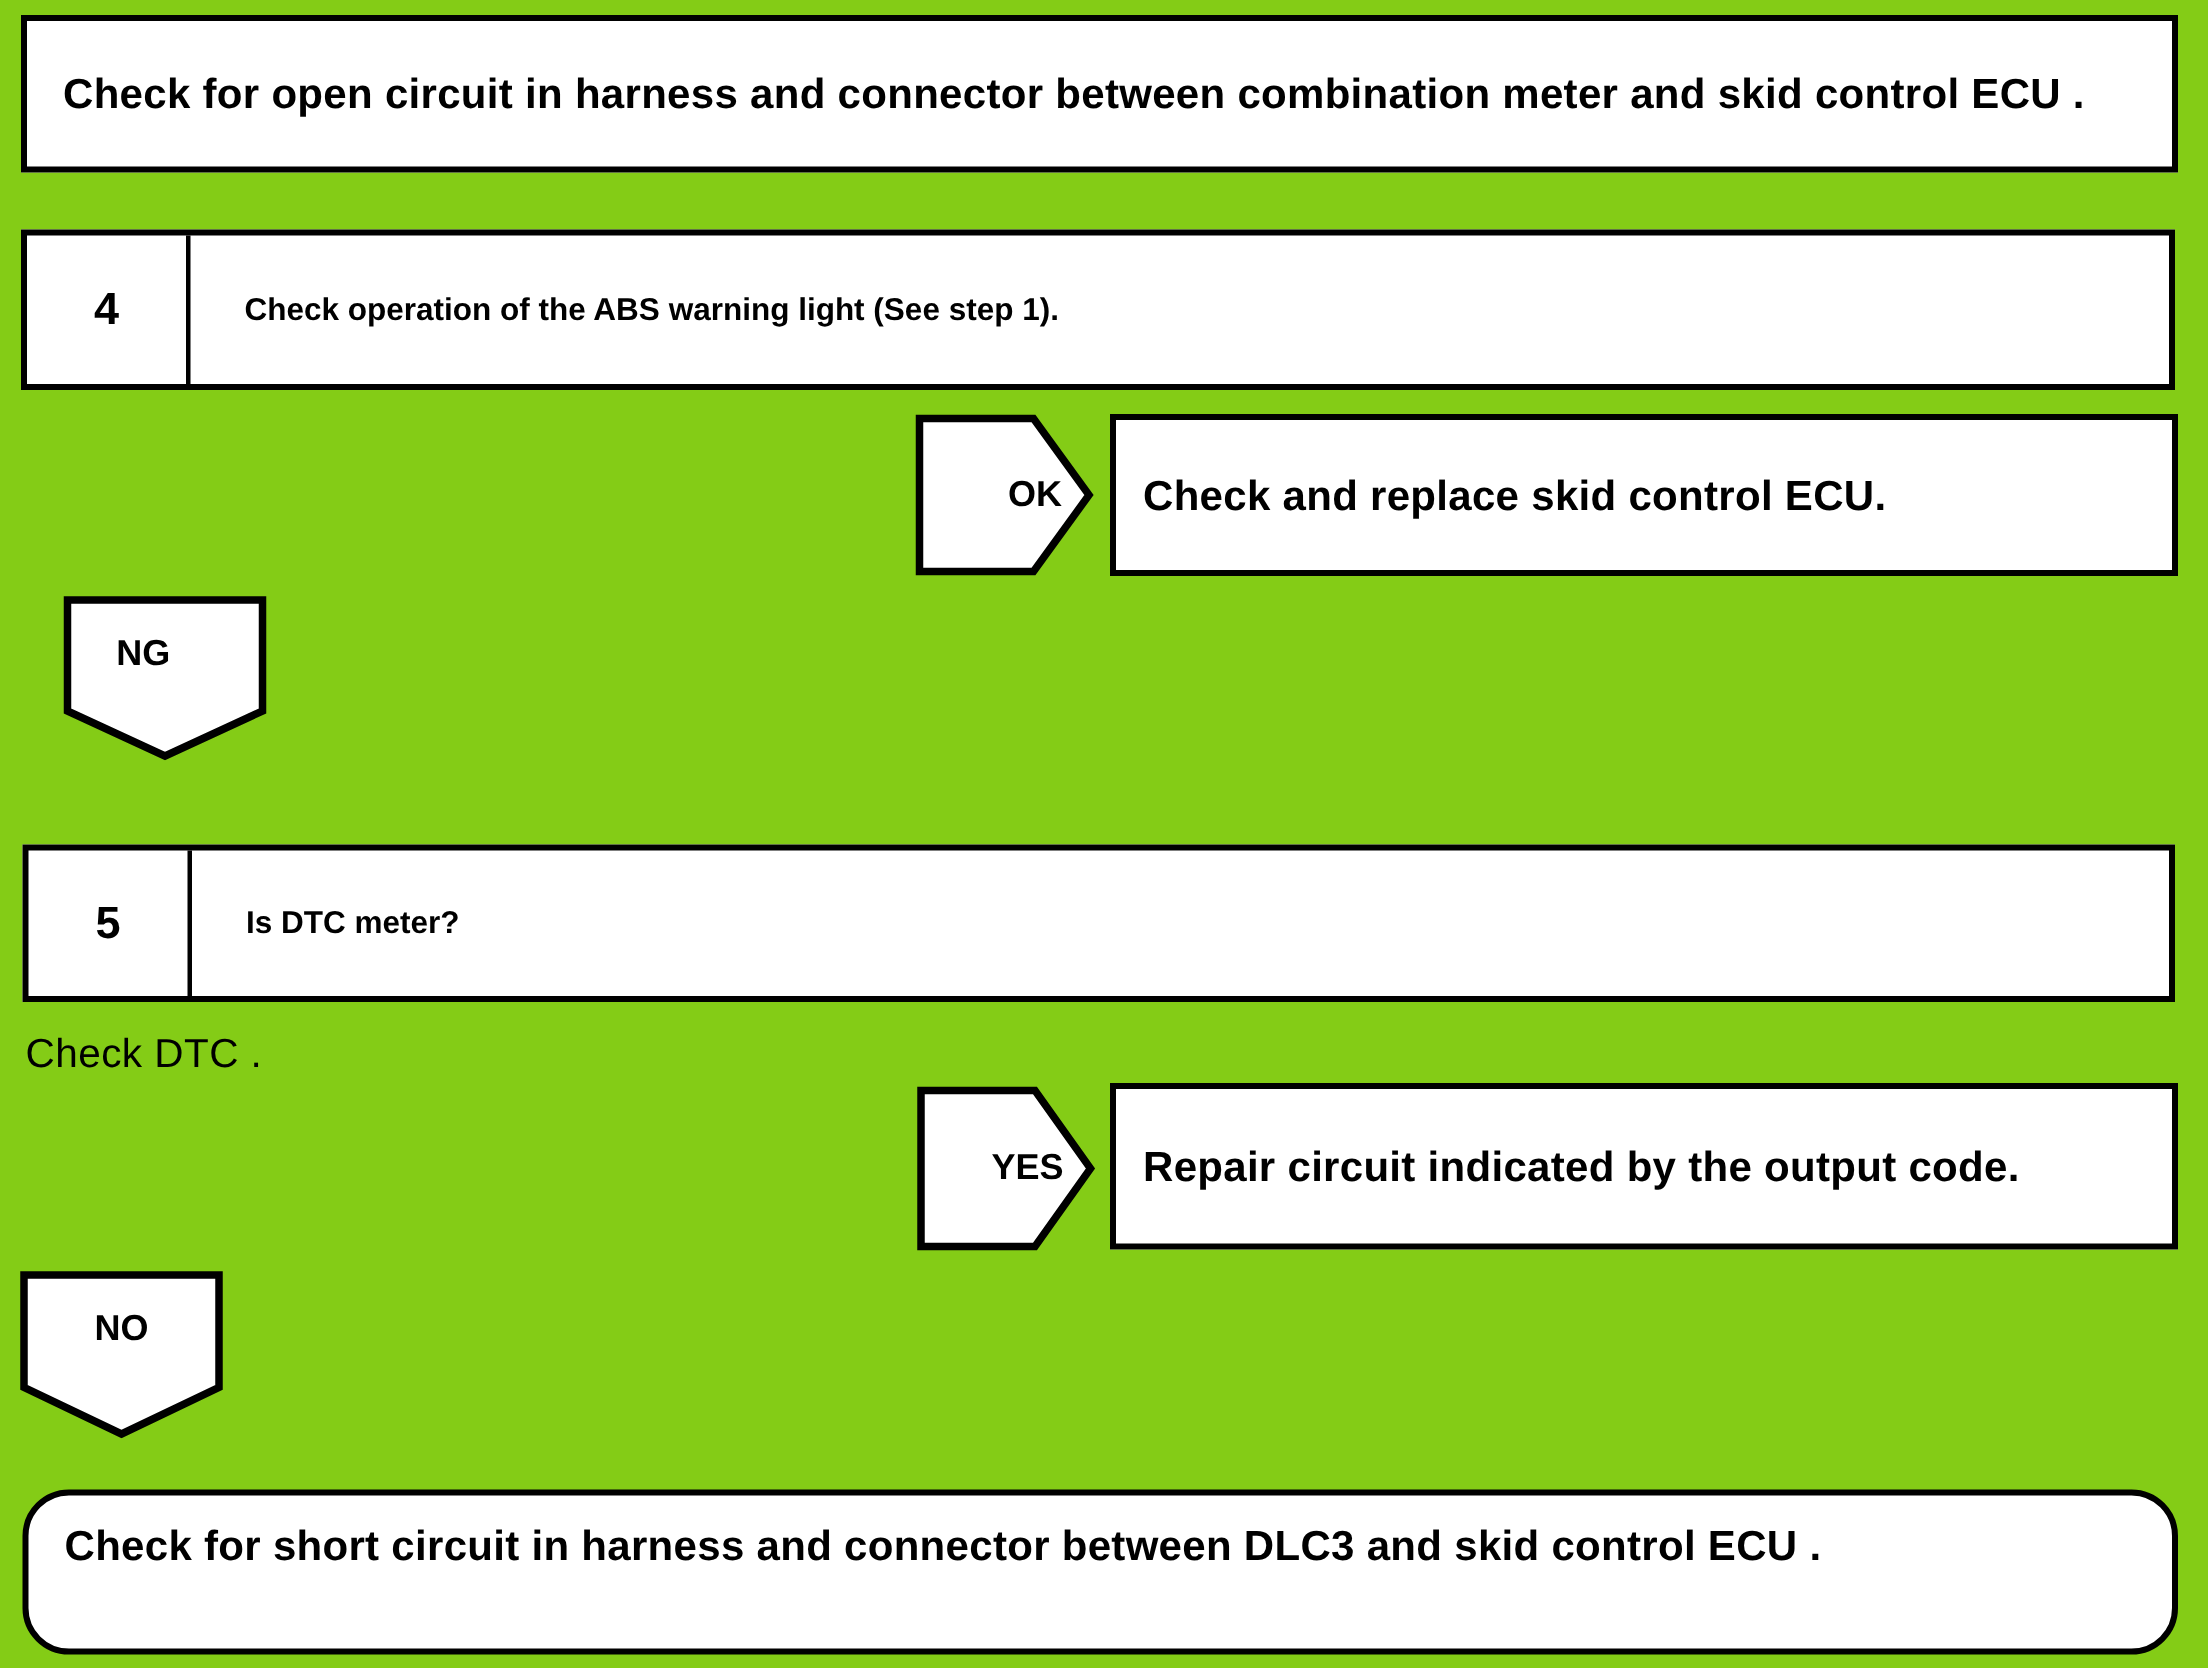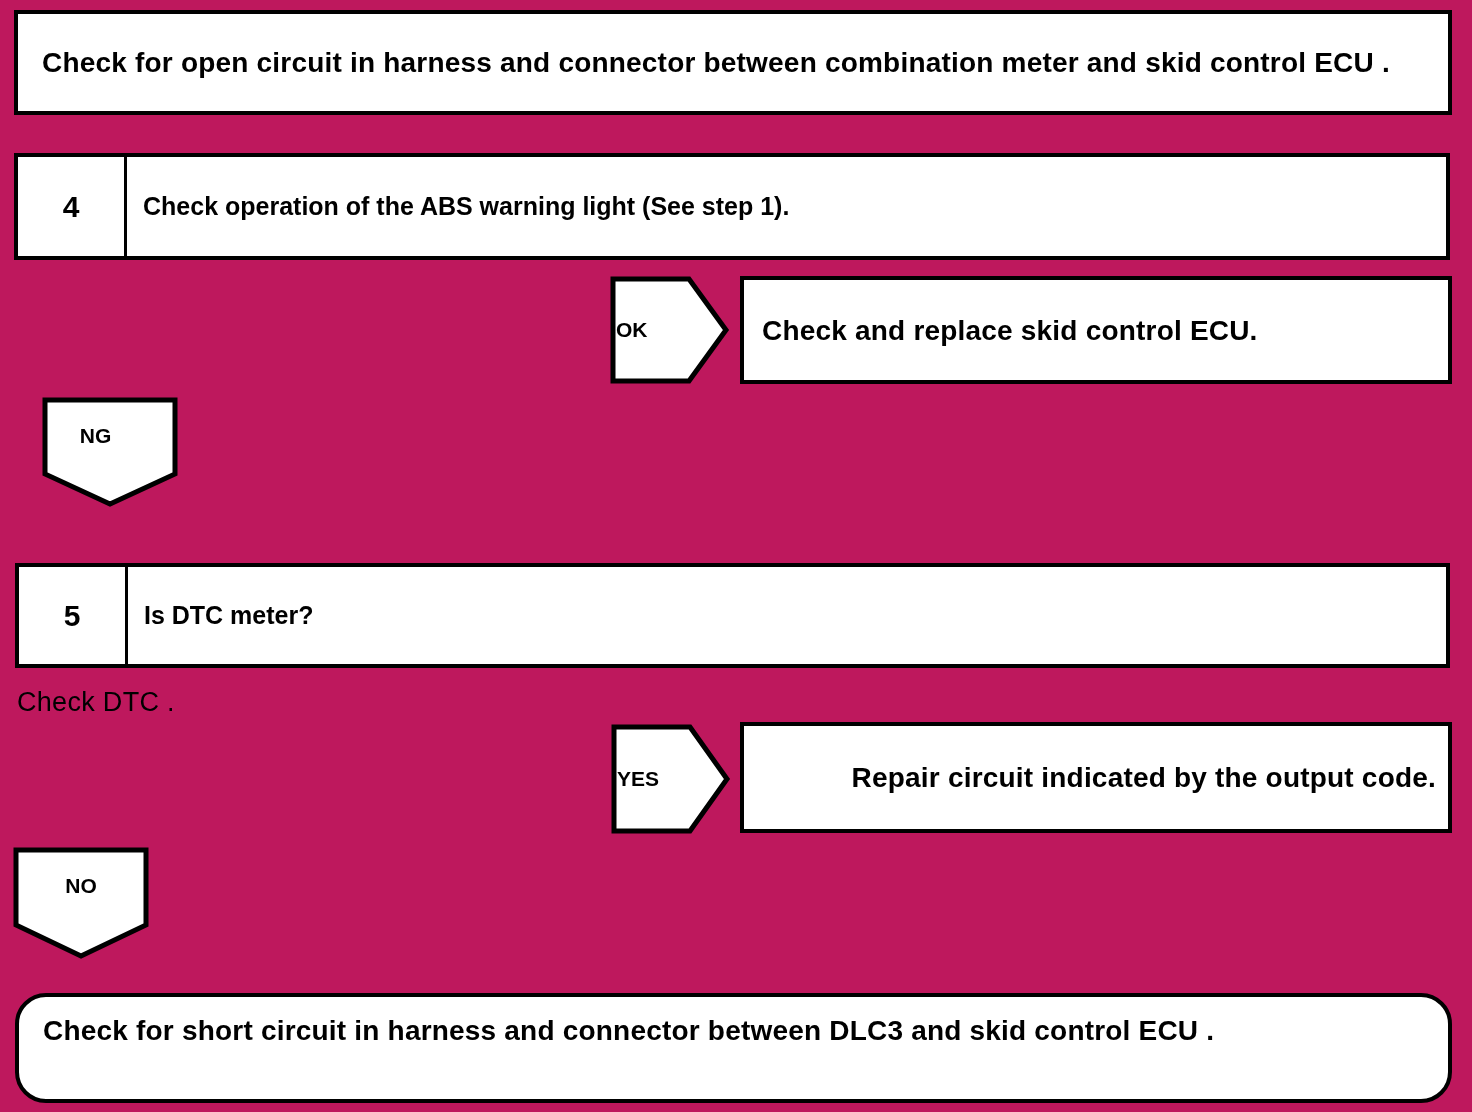--- a/index.html
+++ b/index.html
@@ -1,41 +1,41 @@
 <!DOCTYPE html>
 <html><head>
 <meta charset="utf-8">
 <style>
   html, body { margin:0; padding:0; background:#ffffff; }
   .canvas {
-    position:relative; width:1472px; height:1112px; background:#be185d;
+    position:relative; width:1472px; height:1112px; background:#84cc16;
     font-family:"Liberation Sans", sans-serif; color:#000000; overflow:hidden;
   }
   .box {
     position:absolute; background:#ffffff; border:4px solid #000000;
     box-sizing:border-box; display:flex; align-items:center;
   }
   .box .txt { font-weight:bold; font-size:28px; line-height:1.25; letter-spacing:0.2px; }
   .step-box {
     position:absolute; background:#ffffff; border:4px solid #000000;
     box-sizing:border-box; display:flex; align-items:stretch;
   }
   .num-cell {
     width:109px; border-right:3px solid #000000; box-sizing:border-box;
     display:flex; align-items:center; justify-content:center;
     font-weight:bold; font-size:30px;
   }
   .label-cell {
     flex:1; display:flex; align-items:center; padding-left:16px; padding-right:20px;
-    font-weight:bold; font-size:25px;
+    font-weight:bold; font-size:21px;margin-left:20px;
   }
   .connector { position:absolute; }
   .connector svg { display:block; }
   .connector .lbl {
-    position:absolute; font-weight:bold; font-size:21px; text-align:left;
+    position:absolute; font-weight:bold; font-size:24px; text-align:right;
   }
   .lbl-right { left:6px; width:92px; top:50%; transform:translateY(-50%); }
   .lbl-down  { left:0; width:100%; top:0; height:78px; display:flex; align-items:center; justify-content:center; }
   .note {
     position:absolute; font-size:27px; font-weight:normal; letter-spacing:0.3px;
   }
 </style>
 </head>
 <body>
 
@@ -75,21 +75,21 @@
 
   <div class="note" style="left:17px; top:687px;">Check DTC .</div>
 
   <div class="connector" style="left:611px; top:724px; width:120px; height:110px;">
     <svg width="120" height="110" viewBox="0 0 120 110">
       <polygon points="3,3 79,3 116,55 79,107 3,107" fill="#ffffff" stroke="#000000" stroke-width="5" stroke-linejoin="miter"></polygon>
     </svg>
     <span class="lbl lbl-right">YES</span>
   </div>
 
-  <div class="box" style="left:740px; top:722px; width:712px; height:111px; padding-left:18px; padding-right:12px;justify-content:flex-end;">
+  <div class="box" style="left:740px; top:722px; width:712px; height:111px; padding-left:18px; padding-right:12px;">
     <span class="txt">Repair circuit indicated by the output code.</span>
   </div>
 
   <div class="connector" style="left:13px; top:847px; width:136px; height:112px;">
     <svg width="136" height="112" viewBox="0 0 136 112">
       <polygon points="3,3 133,3 133,78 68,109 3,78" fill="#ffffff" stroke="#000000" stroke-width="5" stroke-linejoin="miter"></polygon>
     </svg>
     <span class="lbl lbl-down">NO</span>
   </div>
 

